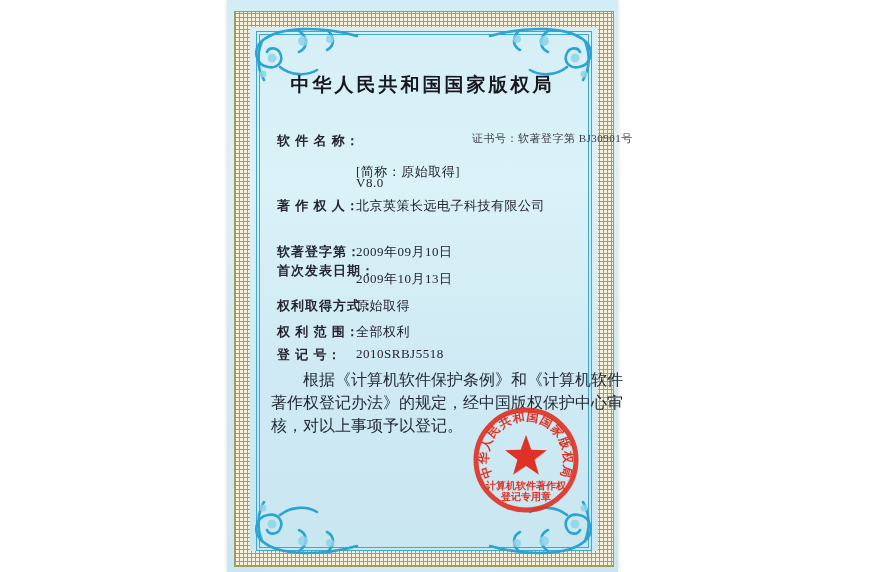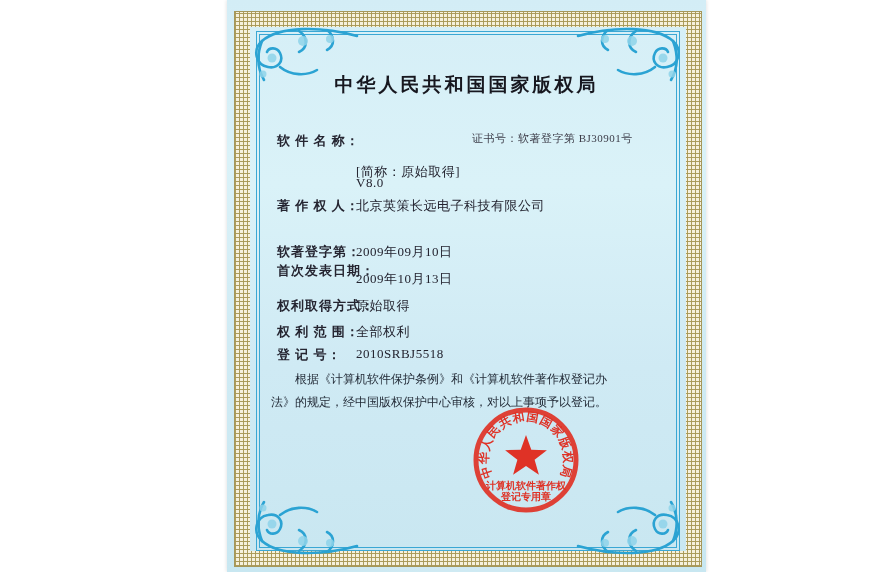--- a/index.html
+++ b/index.html
@@ -2,21 +2,21 @@
 <html><head>
 <meta charset="utf-8">
 <style>
   * { margin:0; padding:0; box-sizing:border-box; }
   html,body { width:884px; height:572px; overflow:hidden; background:#ffffff;
               font-family:"Liberation Serif", serif; }
   .photo { position:relative; width:884px; height:572px; background:#ffffff; }
 
   
   .cert {
-    position:absolute; left:227px; top:0; width:479px; height:572px;
+    position:absolute; left:227px; top:0; width:391px; height:572px;
     background:
       radial-gradient(ellipse 420px 160px at 50% 88%, rgba(255,255,255,0.45), rgba(255,255,255,0) 60%),
       radial-gradient(ellipse 380px 120px at 50% 40%, rgba(255,255,255,0.30), rgba(255,255,255,0) 70%),
       linear-gradient(180deg,#d3edf6 0%,#daf2f8 28%,#d0ebf4 60%,#c8e7f1 100%);
     box-shadow:0 0 4px rgba(0,0,0,0.15);
   }
 
   
   .meander {
     position:absolute; left:8px; right:5px; top:12px; bottom:6px;
@@ -50,21 +50,21 @@
             font-size:19px; font-weight:bold; letter-spacing:3px; color:#17171f; }
   .title  { top:96px; left:0; right:0; text-align:center;
             font-size:25px; font-weight:bold; letter-spacing:2px; color:#101018; }
   .certno { top:131px; left:245px; font-size:11px; color:#3c3c48; letter-spacing:0.5px; }
 
   .lab { left:50px; font-size:13px; font-weight:bold; color:#252531; letter-spacing:1px; }
   .val { left:129px; font-size:13px; color:#23232f; letter-spacing:0.5px; }
 
   .statement {
     position:absolute; top:368px; left:44px; width:352px;
-    font-size:12px; line-height:23px; color:#1f2733;
+    font-size:16px; line-height:23px; color:#1f2733;
     text-indent:2em; white-space:normal;
   }
 
   .seal { position:absolute; left:243px; top:404px; width:112px; height:112px; }
   .date { top:500px; left:257px; font-size:15px; letter-spacing:2px; color:#35353f; }
 </style>
 </head>
 <body>
 
 <div class="photo">

